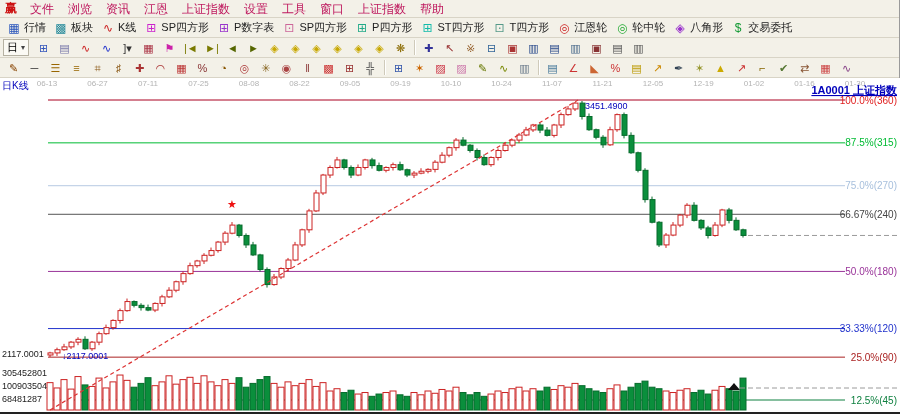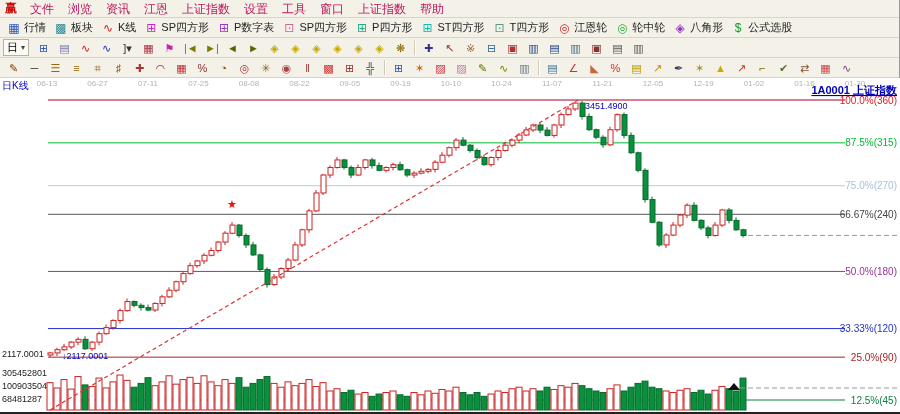--- a/index.html
+++ b/index.html
@@ -94,21 +94,21 @@
       <span class="tb-btn">
         <span class="glyph" style="color: rgb(34, 170, 51);">◎</span>
         <span>轮中轮</span>
       </span>
       <span class="tb-btn">
         <span class="glyph" style="color: rgb(153, 51, 204);">◈</span>
         <span>八角形</span>
       </span>
       <span class="tb-btn">
         <span class="glyph" style="color: rgb(17, 153, 51);">$</span>
-        <span>公式选股</span>
+        <span>交易委托</span>
       </span>
     </div>
 
   <div class="toolbar" id="toolbar-nav">
       <span class="period-btn">
         <span>日</span>
         <span class="arrow">▾</span>
       </span>
       <span class="tb-btn">
         <span class="glyph sm" style="color: rgb(51, 85, 187);">⊞</span>

